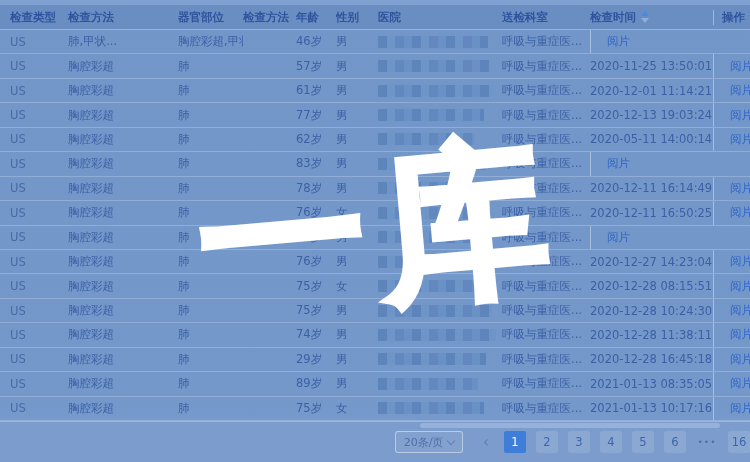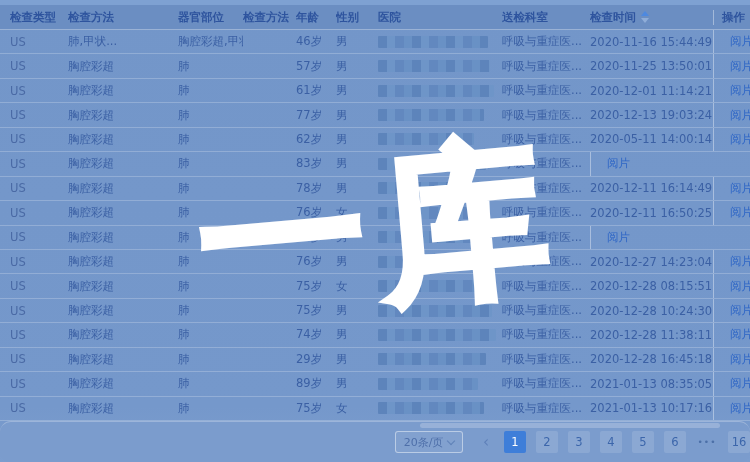--- a/index.html
+++ b/index.html
@@ -20,21 +20,21 @@
   .redacted{height:12px;border-radius:1px;
     background:repeating-linear-gradient(90deg,#5d84bb 0 9px,#6e95c8 9px 17px,#6288bf 17px 26px,#6991c5 26px 34px);}
   .sort-caret{display:inline-flex;flex-direction:column;margin-left:5px;gap:2px;}
   .sort-caret i{width:0;height:0;border-left:4px solid transparent;border-right:4px solid transparent;display:block;}
   .sort-caret .up{border-bottom:5px solid #4d89e0;}
   .sort-caret .down{border-top:5px solid #8fadd8;}
   .watermark{position:absolute;left:198px;top:146px;z-index:6;color:#fff;
     font-size:168px;line-height:1;font-weight:bold;letter-spacing:14px;white-space:nowrap;
     transform:rotate(-5deg);-webkit-text-stroke:5px #fff;pointer-events:none;}
   .footer{position:absolute;left:0;bottom:0;width:750px;height:41px;background:#7b9ccd;
-          border-top:1px solid rgba(255,255,255,.26);display:flex;align-items:center;justify-content:flex-end;border-radius:11px;}
+          border-top:1px solid rgba(255,255,255,.26);display:flex;align-items:center;justify-content:flex-end;}
   .hscroll-thumb{position:absolute;left:420px;top:423px;width:300px;height:5px;border-radius:3px;
                  background:rgba(255,255,255,.22);z-index:4;}
   .pager{display:flex;align-items:center;margin-right:2px;}
   .page-size{height:22px;min-width:68px;border:1px solid rgba(255,255,255,.45);border-radius:3px;
              display:flex;align-items:center;justify-content:center;gap:5px;padding:0 7px;
              font-size:11px;color:#4e6fa9;margin-right:14px;cursor:pointer;background:rgba(255,255,255,.06);}
   .chev{width:6px;height:6px;border-right:1.5px solid #5f82b8;border-bottom:1.5px solid #5f82b8;
         transform:rotate(45deg);margin-top:-3px;}
   .nav{font-size:15px;color:#5d7fb8;padding:0 6px;margin-right:4px;cursor:pointer;line-height:22px;}
   .pages{display:flex;align-items:center;}
@@ -74,21 +74,20 @@
         <div class="td type">US</div>
         <div class="td">肺,甲状...</div>
         <div class="td">胸腔彩超,甲状腺彩超</div>
         <div class="td"></div>
         <div class="td">46岁</div>
         <div class="td">男</div>
         <div class="td">
           <div class="redacted" style="width: 110px;"></div>
         </div>
         <div class="td">呼吸与重症医...</div>
-        <div class="td">2020-11-16 15:44:49</div>
         <div class="td action">
           <div class="link">阅片</div>
         </div>
       </div>
       <div class="tr gridrow">
         <div class="td type">US</div>
         <div class="td">胸腔彩超</div>
         <div class="td">肺</div>
         <div class="td"></div>
         <div class="td">57岁</div>

